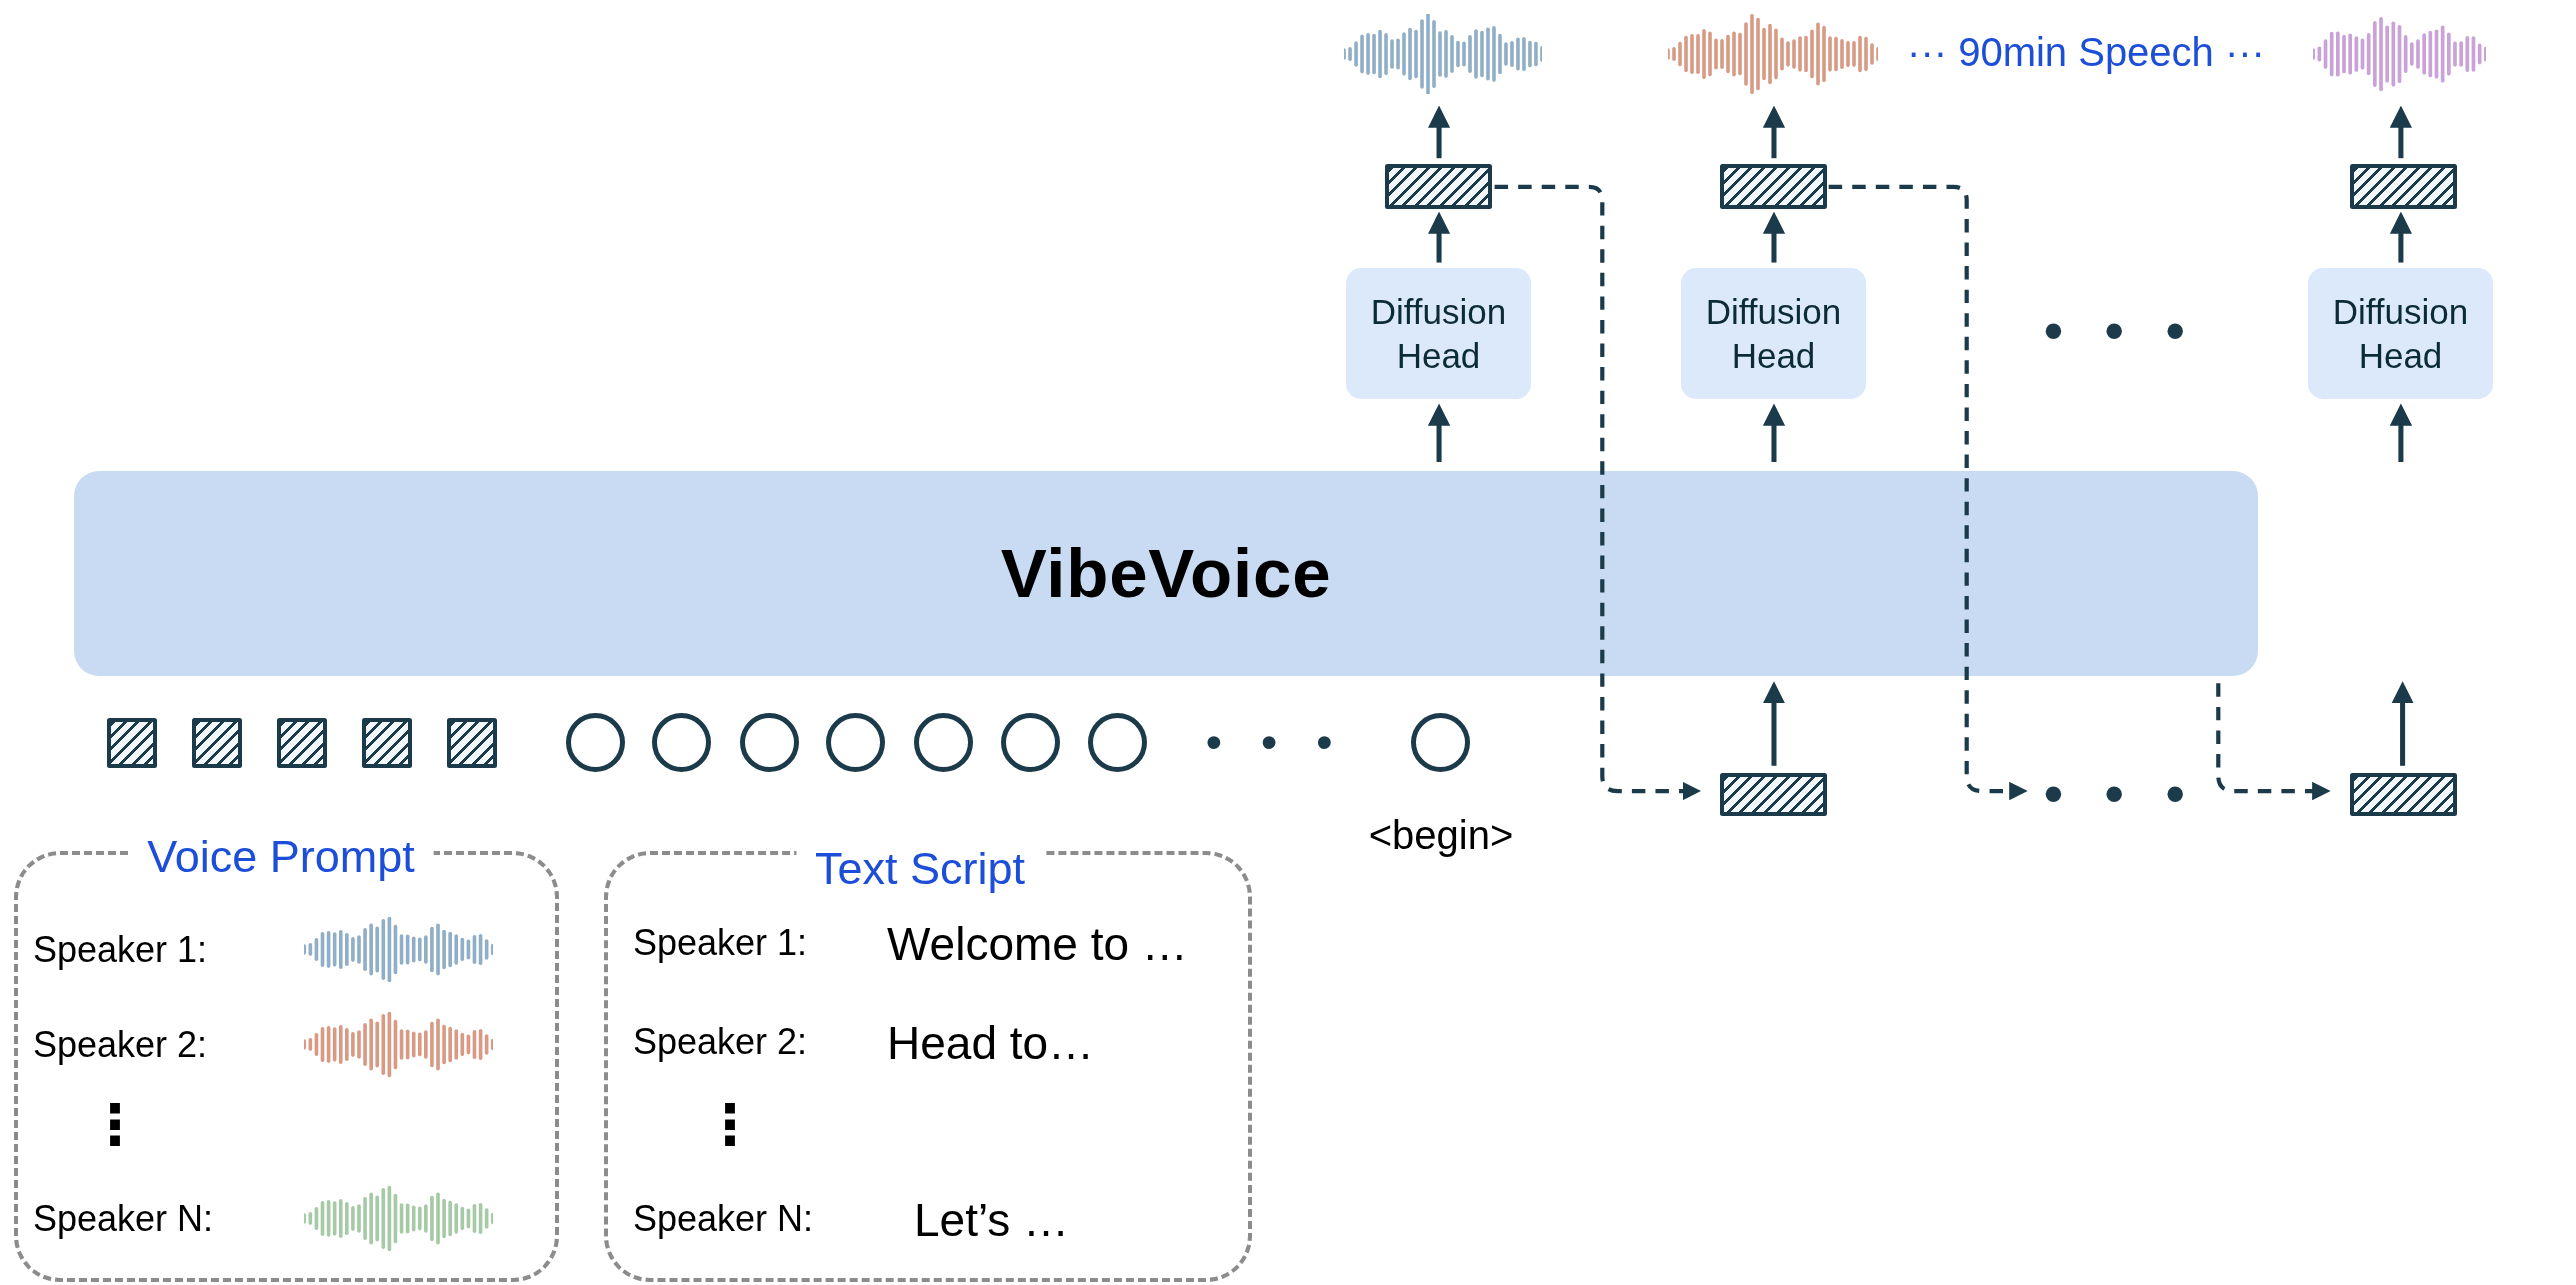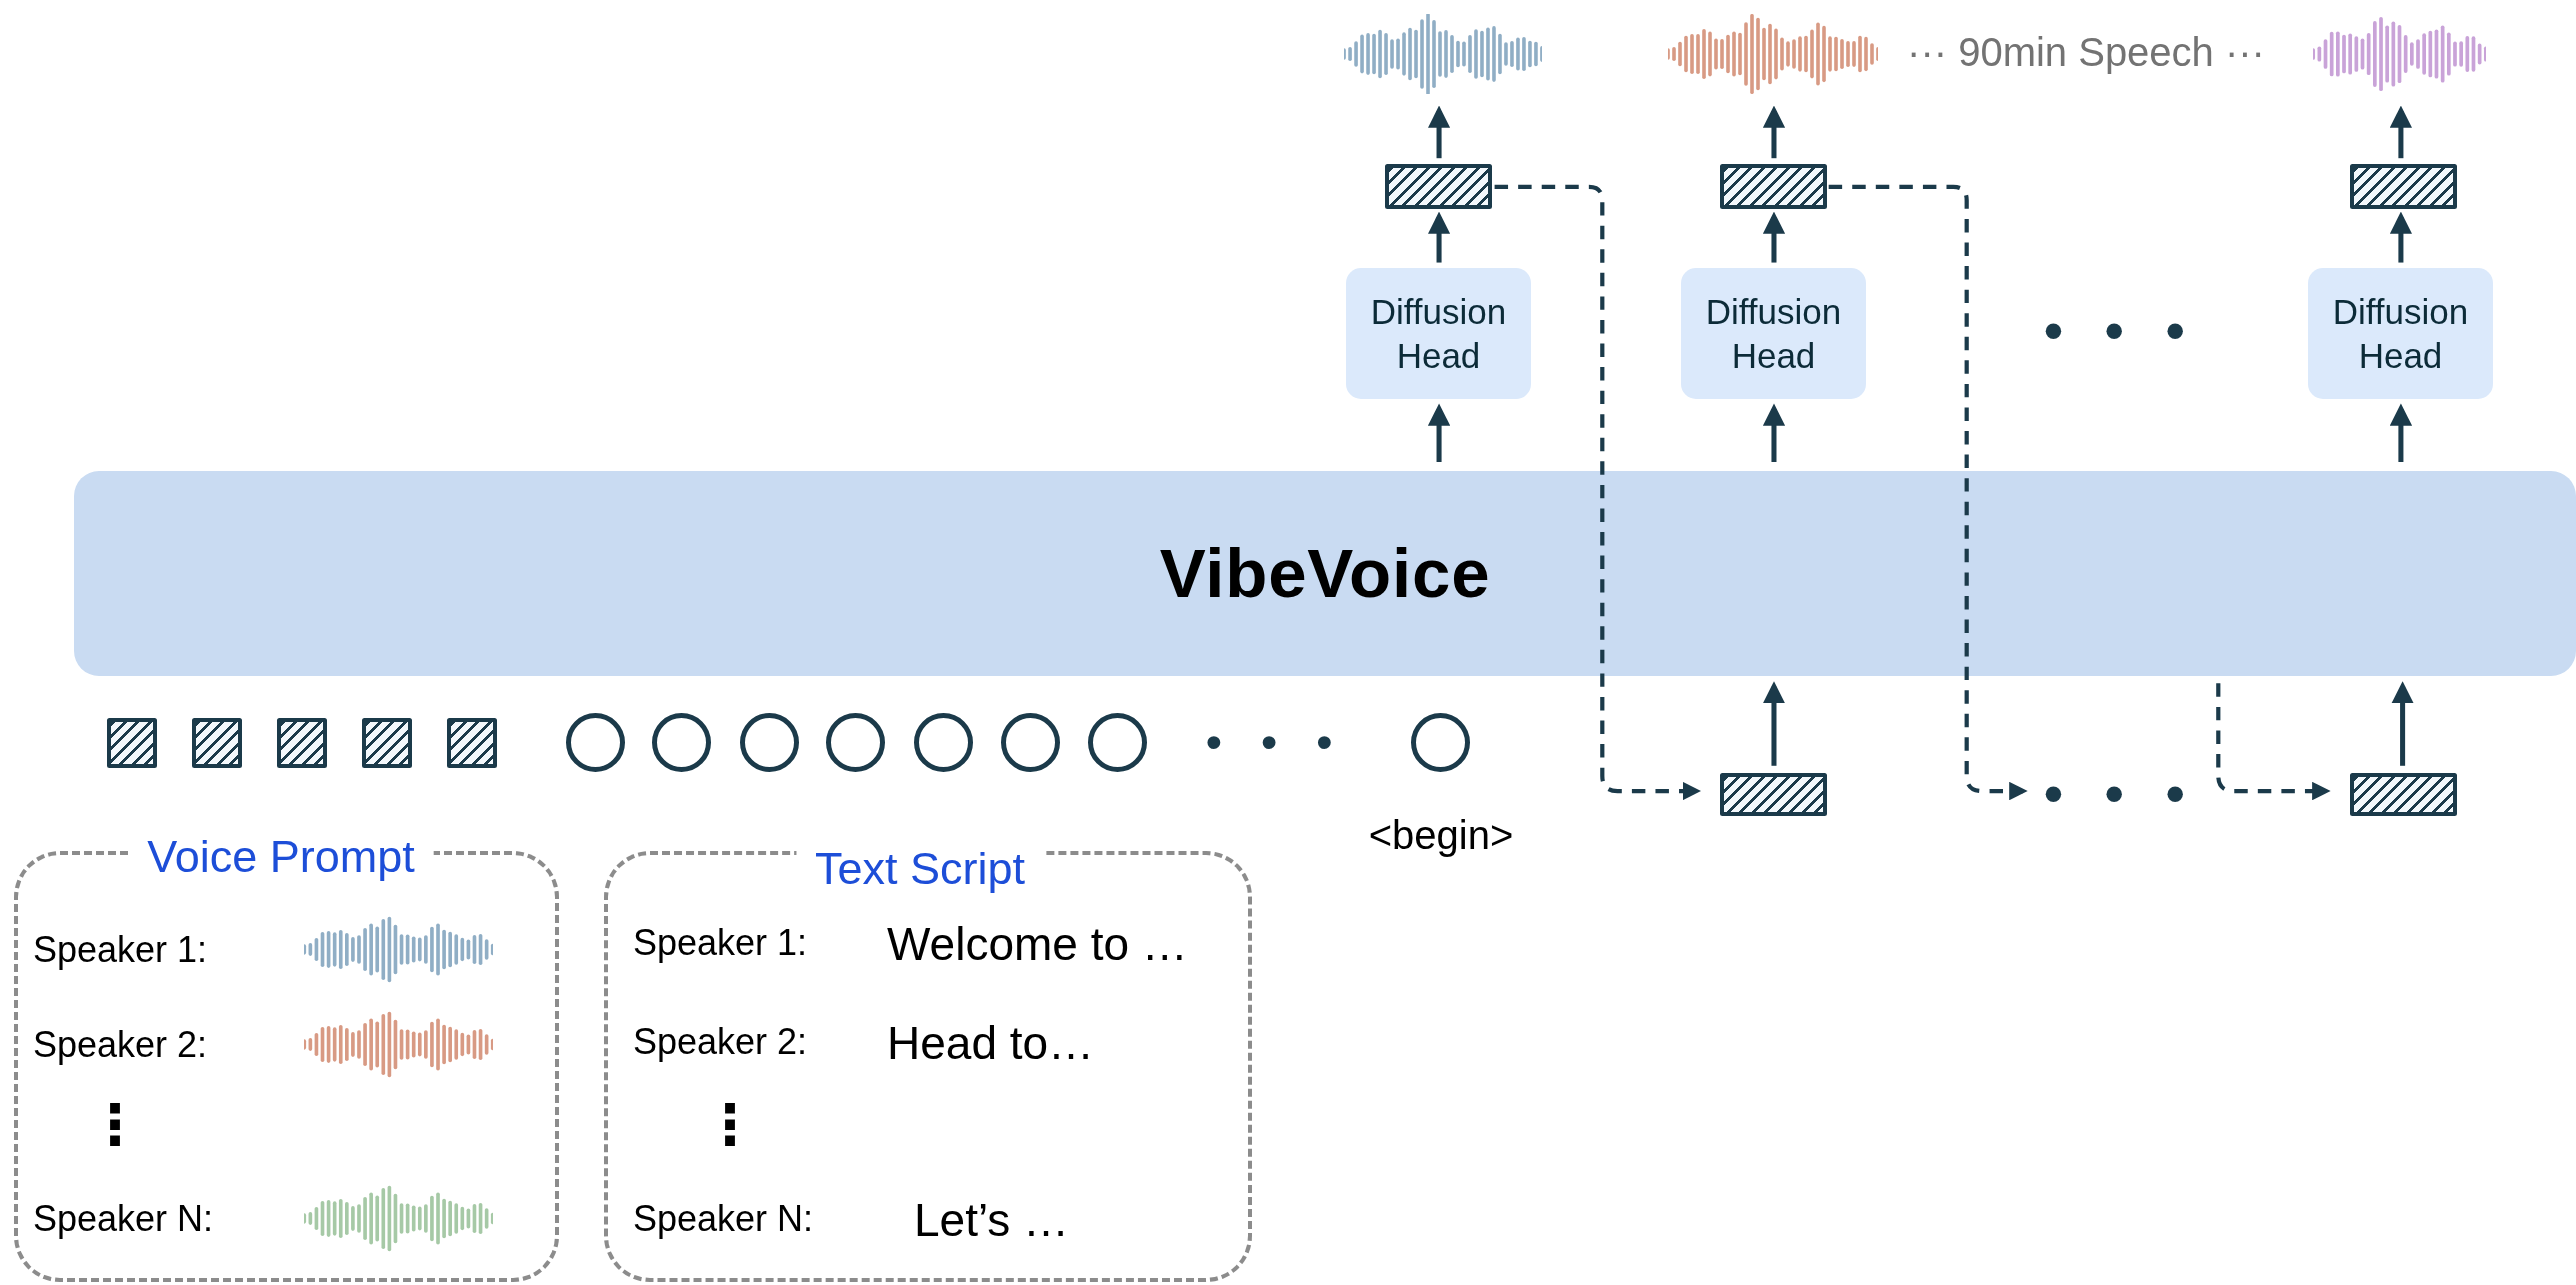--- a/index.html
+++ b/index.html
@@ -19,42 +19,42 @@
     border:5px solid var(--navy);background:#fff;
   }
   
   .diffusion{
     position:absolute;box-sizing:border-box;width:185px;height:131px;border-radius:15px;
     background:var(--diffusion-fill);display:flex;align-items:center;justify-content:center;
     text-align:center;font-size:35px;line-height:1.25;color:#0c2b38;z-index:2;
   }
   
   #vibevoice{
-    position:absolute;left:74px;top:471px;width:2502px;height:205px;border-radius:25px;
+    position:absolute;left:74px;top:471px;width:2184px;height:205px;border-radius:25px;
     background:var(--vibe-fill);display:flex;align-items:center;justify-content:center;z-index:1;
   }
   #vibevoice .title{font-size:69px;font-weight:700;color:#000;letter-spacing:0.8px;}
   
   .dashed-box{
     position:absolute;box-sizing:border-box;border:4.2px dashed var(--box-gray);border-radius:46px;
     background:transparent;z-index:1;
   }
   .box-title{
     position:absolute;transform:translateX(-50%);background:#fff;padding:0 18.5px;
     font-size:45px;color:#1d4ed8;white-space:nowrap;z-index:3;
   }
   .spk-label{position:absolute;font-size:36px;color:#000;white-space:nowrap;z-index:2;}
   .script-text{position:absolute;font-size:46px;color:#000;white-space:nowrap;z-index:2;}
   .vdots{position:absolute;transform:translateX(-50%);font-size:56px;font-weight:700;color:#000;z-index:2;}
   .hdots{
     position:absolute;transform:translate(-50%,-50%);font-size:45px;font-weight:700;
     color:var(--navy);letter-spacing:13.5px;white-space:nowrap;z-index:4;
   }
   .speech-line{
-    position:absolute;transform:translateX(-50%);font-size:40px;color:#737373;white-space:nowrap;z-index:2;
+    position:absolute;transform:translateX(-50%);font-size:40px;color:#1d4ed8;white-space:nowrap;z-index:2;
   }
   .begin-label{
     position:absolute;transform:translateX(-50%);font-size:40px;color:#000;white-space:nowrap;z-index:2;
   }
   .wave{position:absolute;z-index:2;}
   #overlay{position:absolute;left:0;top:0;z-index:5;pointer-events:none;}
   #overlay .solid{stroke:var(--navy);stroke-width:6;fill:none;}
   #overlay .dash{stroke:var(--navy);stroke-width:5;fill:none;stroke-dasharray:16 12;}
   #overlay #ah path{fill:var(--navy);}
 </style>

